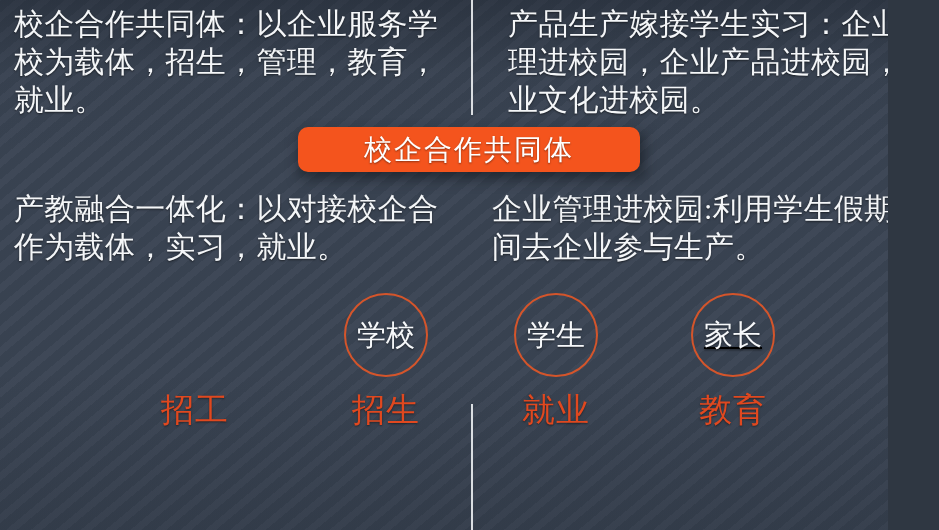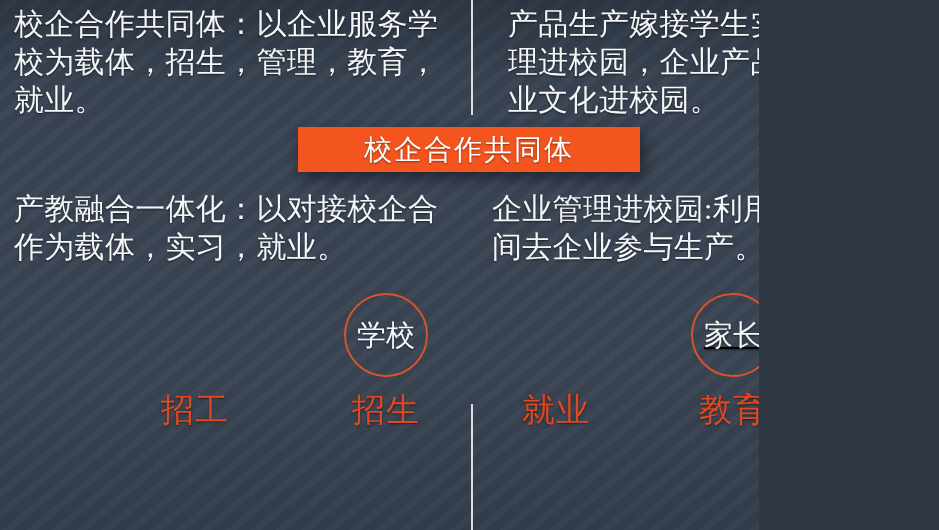--- a/index.html
+++ b/index.html
@@ -2,21 +2,21 @@
 <html><head>
 <meta charset="utf-8">
 <style>
   html, body {
     margin: 0;
     padding: 0;
     background: #2f3742;
   }
   #slide {
     position: relative;
-    width: 759px;
+    width: 888px;
     height: 530px;
     overflow: hidden;
     background-color: #3a4453;
     background-image:
       repeating-linear-gradient(
         -40deg,
         rgba(255,255,255,0.022) 0px,
         rgba(255,255,255,0.022) 7px,
         rgba(0,0,0,0.030) 7px,
         rgba(0,0,0,0.030) 16px
@@ -77,20 +77,21 @@
   #banner {
     position: absolute;
     left: 298px;
     top: 127px;
     width: 342px;
     height: 45px;
     background: #f4541d;
     display: flex;
     align-items: center;
     justify-content: center;
+    border-radius: 10px;
   }
   #banner-label {
     color: #ffffff;
     font-size: 28px;
     letter-spacing: 2px;
     text-shadow: 0 1px 2px rgba(0,0,0,0.45);
     line-height: 1;
   }
 
   
@@ -154,20 +155,23 @@
   <div class="para" id="para-br">企业管理进校园:利用学生假期时间去企业参与生产。</div>
 
   <div id="banner-shadow"></div>
   <div id="banner">
     <span id="banner-label">校企合作共同体</span>
   </div>
 
   <div class="circle" id="circle-1">
     <span class="circle-label">学校</span>
   </div>
+  <div class="circle" id="circle-2">
+    <span class="circle-label">学生</span>
+  </div>
   <div class="circle" id="circle-3">
     <span class="circle-label">家长</span>
   </div>
 
   <div class="caption" id="caption-0">招工</div>
   <div class="caption" id="caption-2">就业</div>
   <div class="caption" id="caption-1">招生</div>
   <div class="caption" id="caption-3">教育</div>
 
 </div>

